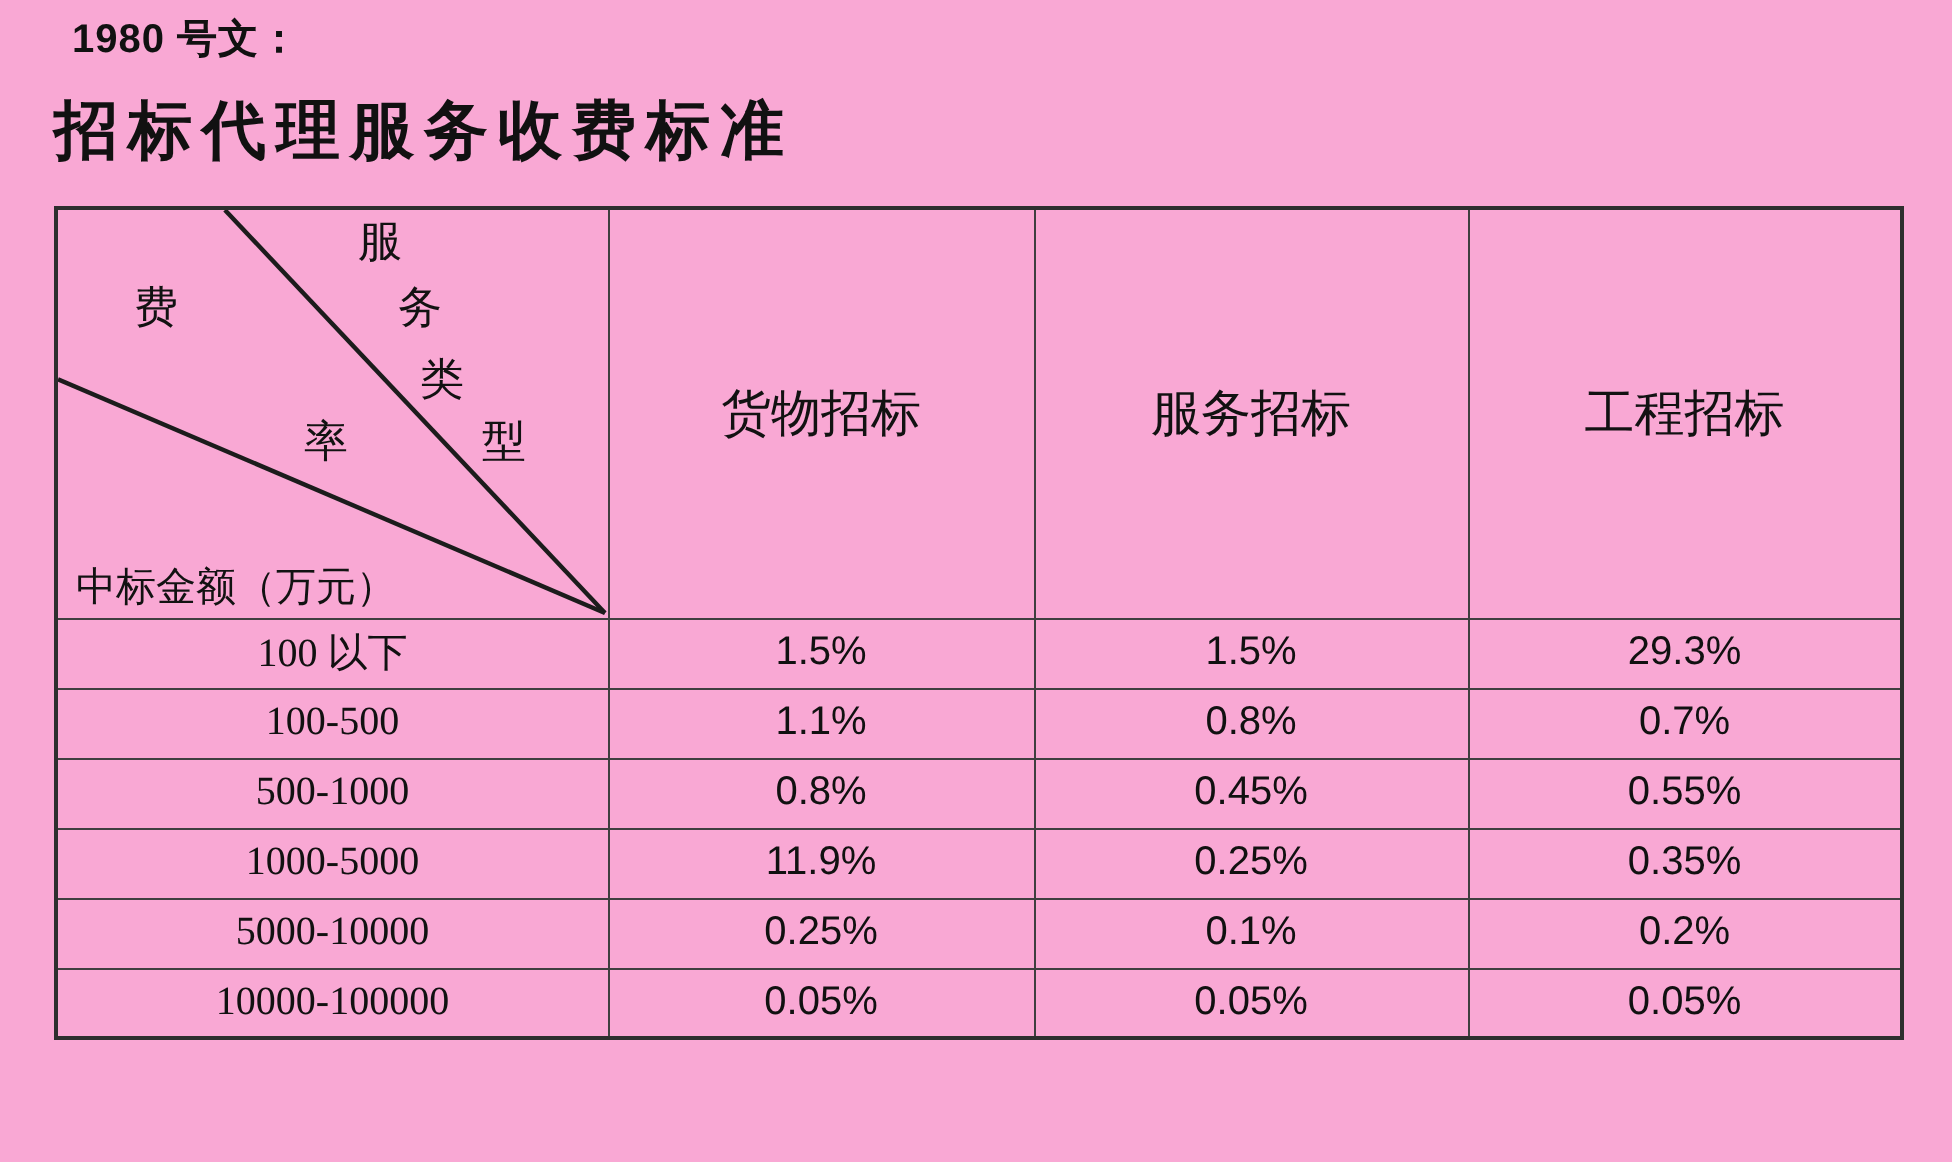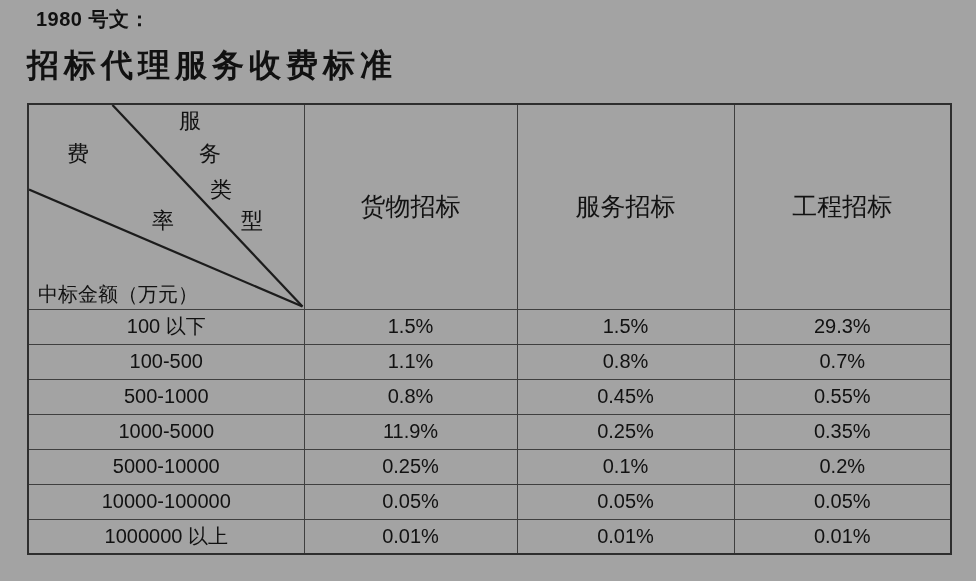--- a/index.html
+++ b/index.html
@@ -1,20 +1,20 @@
 <!DOCTYPE html>
 <html><head>
 <meta charset="utf-8">
 <style>
   html, body { margin: 0; padding: 0; background: #ffffff; }
   .page {
     position: relative;
     width: 976px;
     height: 581px;
-    background: #a3a3a3;
+    background: #f9a8d4;
     font-family: "Liberation Serif", "DejaVu Serif", serif;
     color: #111111;
     overflow: hidden;
   }
   .doc-ref {
     position: absolute;
     left: 36px;
     top: 6px;
     font-size: 20px;
     font-weight: 700;
@@ -69,21 +69,21 @@
   }
   .pos-fu   { left: 38px;  top: 38px;  }
   .pos-lv   { left: 123px; top: 105px; }
   .pos-s1   { left: 150px; top: 5px;   }
   .pos-s2   { left: 170px; top: 38px;  }
   .pos-s3   { left: 181px; top: 74px;  }
   .pos-s4   { left: 212px; top: 105px; }
   .pos-amount { left: 9px; bottom: 5px; font-size: 20px; margin-top: 36px; }
   td.amount-cell {
     font-size: 20px;
-    font-family: Liberation Sans, sans-serif;
+    font-family: Liberation Serif, serif;
     color: #111111;
     margin-left: 17px;
   }
   td.rate-cell {
     font-size: 20px;
     font-family: "Liberation Sans", "DejaVu Sans", sans-serif;
     color: #111111;
   }
 </style>
 </head>
@@ -153,22 +153,16 @@
         <td class="rate-cell">0.25%</td>
         <td class="rate-cell">0.1%</td>
         <td class="rate-cell">0.2%</td>
       </tr>
       <tr class="data-row">
         <td class="amount-cell">10000-100000</td>
         <td class="rate-cell">0.05%</td>
         <td class="rate-cell">0.05%</td>
         <td class="rate-cell">0.05%</td>
       </tr>
-      <tr class="data-row">
-        <td class="amount-cell">1000000 以上</td>
-        <td class="rate-cell">0.01%</td>
-        <td class="rate-cell">0.01%</td>
-        <td class="rate-cell">0.01%</td>
-      </tr>
     </tbody>
   </table>
 
 </div>
 
 </body></html>

